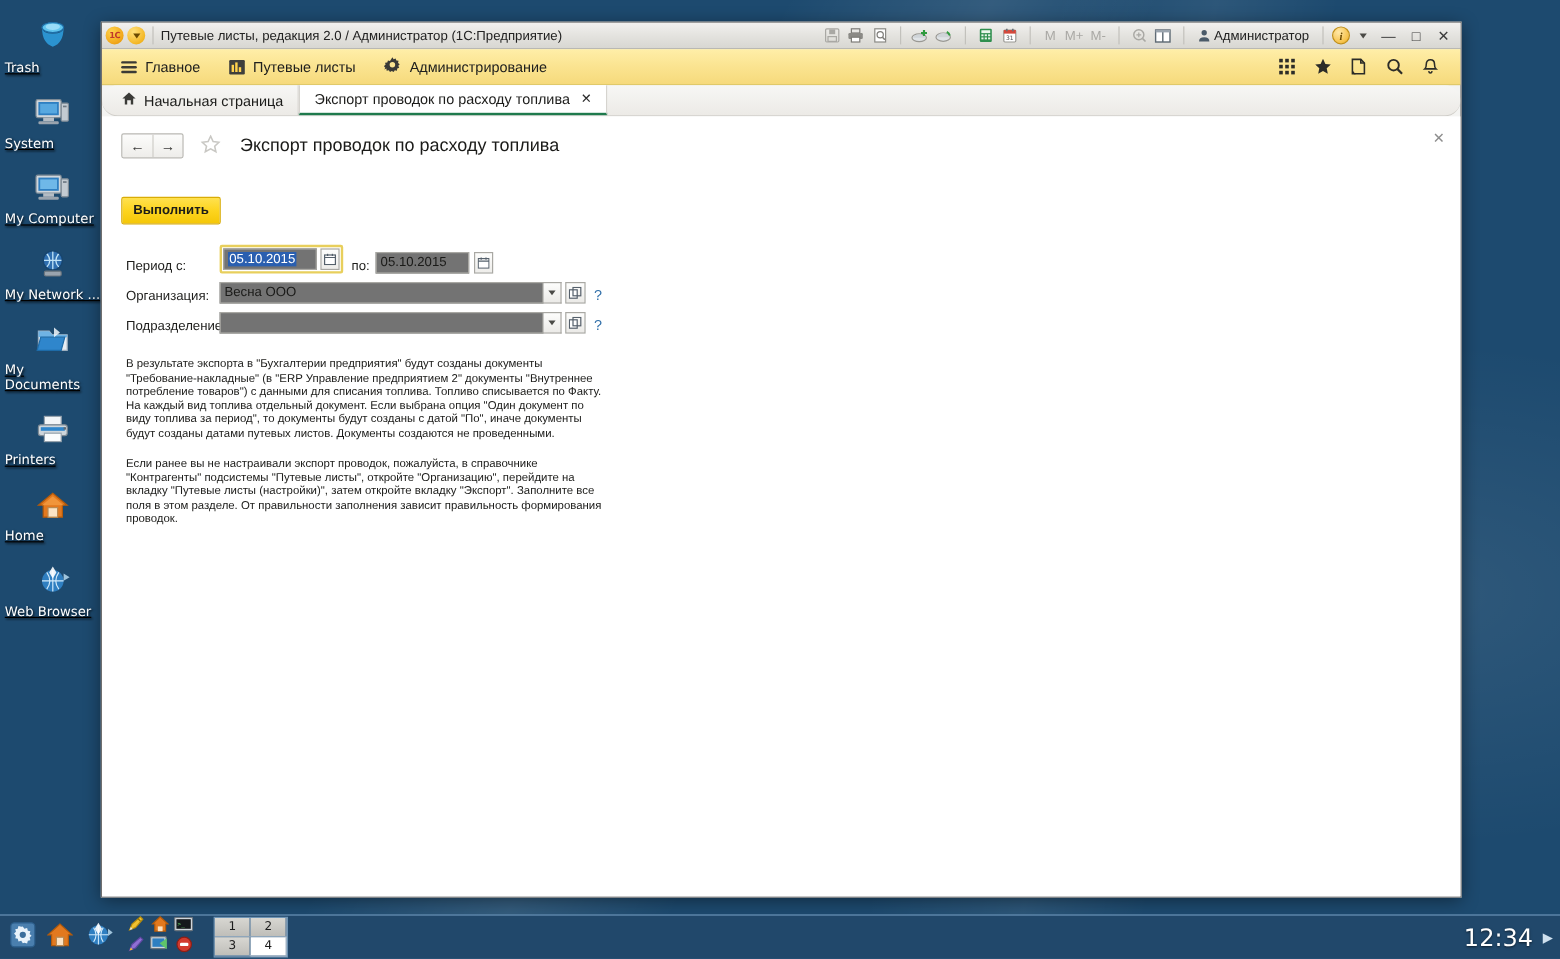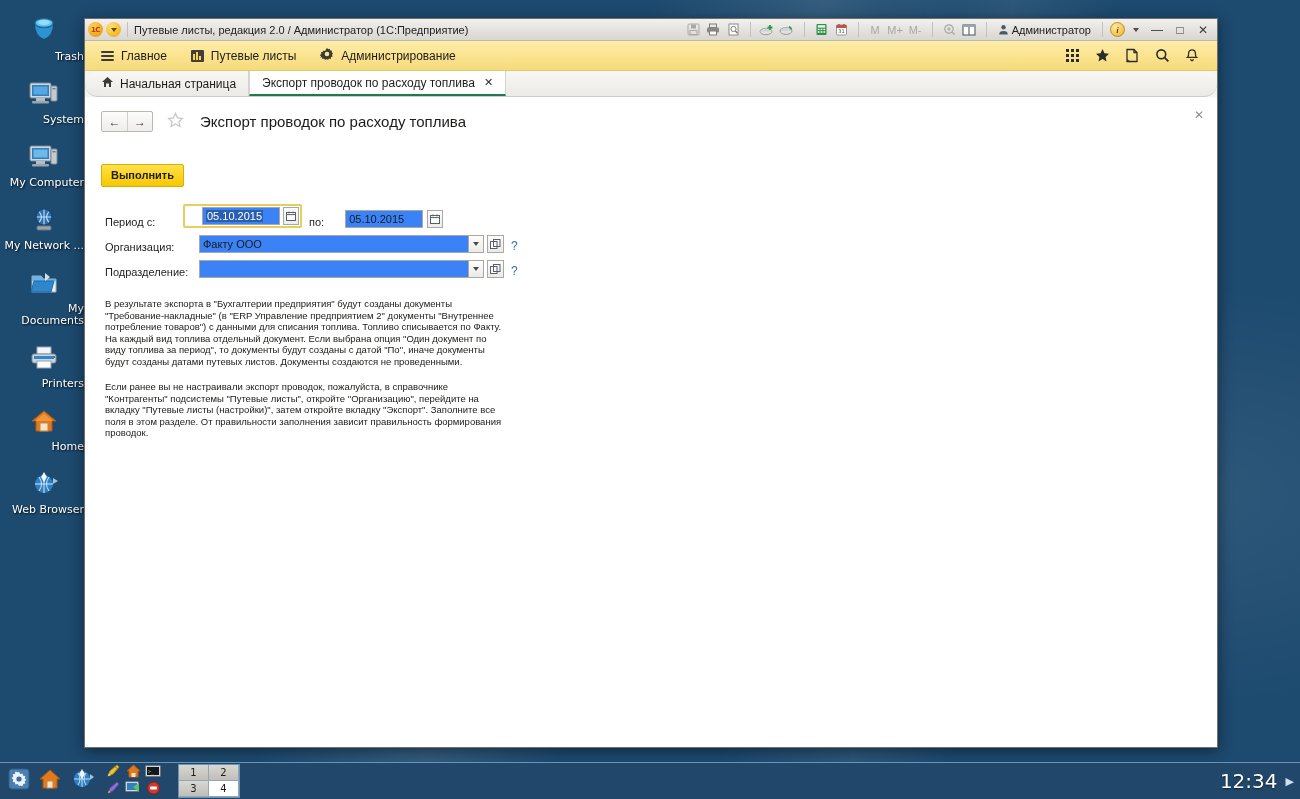--- a/index.html
+++ b/index.html
@@ -26,21 +26,21 @@
       linear-gradient(118deg, rgba(255,255,255,0) 38%, rgba(255,255,255,.10) 48%, rgba(255,255,255,0) 56%),
       linear-gradient(102deg, rgba(255,255,255,0) 60%, rgba(255,255,255,.07) 69%, rgba(255,255,255,0) 76%),
       radial-gradient(ellipse 500px 300px at 92% 62%, rgba(255,255,255,.08), rgba(255,255,255,0) 70%);
   }
 
   
   #desk-icons {
     position:absolute; left:0; top:14px; width:88px;
     display:flex; flex-direction:column; align-items:center;
   }
-  .dicon { width:88px; margin-bottom:14px; text-align:right; cursor:default; }
+  .dicon { width:88px; margin-bottom:14px; text-align:left; cursor:default;text-decoration:underline; }
   .dicon .glyph { height:34px; display:flex; align-items:center; justify-content:center; }
   .dicon .dlabel {
     margin-top:3px; color:#fff; font-size:11px; line-height:12px;
     text-shadow:1px 1px 2px rgba(0,0,0,.85);
     font-family:"DejaVu Sans", sans-serif;
     word-wrap:break-word; padding:0 4px;
   }
 
   
   #win {
@@ -153,22 +153,22 @@
     border:1px solid #d9ac06;border-radius:2px;
     font-size:11px;color:#1d1d18;padding:4px 9px 5px;font-weight:bold;
     display:inline-block;
   }
 
   
   #fields{margin:20px 0 0 6px;font-size:11px;color:#1e1e1c;}
   .frow{display:flex;align-items:flex-end;height:21px;margin-bottom:4px;}
   .flabel{width:78px;flex:0 0 78px;}
   .inp{
-    border:1px solid #a9a8a3;background:#3b82f6;height:18px;
-    display:flex;align-items:center;font-size:11px;color:#1a1a18;padding:0 3px;margin-left:16px;
+    border:1px solid #a9a8a3;background:#737373;height:18px;
+    display:flex;align-items:center;font-size:11px;color:#1a1a18;padding:0 3px;
   }
   .inp.dateval{width:78px;}
   .sel-text{background:#2a5fb0;color:#fff;padding:0 1px;}
   .focus-wrap{
     border:2px solid #e8cf5c;padding:1px;display:inline-flex;align-items:center;gap:3px;border-radius:2px;
   }
   .calbtn{
     width:16px;height:18px;border:1px solid #a9a8a3;background:linear-gradient(180deg,#fdfdfc,#eeedea);
     display:flex;align-items:center;justify-content:center;
   }
@@ -584,21 +584,21 @@
               <line x1="0.5" y1="3.6" x2="9.5" y2="3.6" stroke="#55606b"></line>
               <line x1="3" y1="0.5" x2="3" y2="2.4" stroke="#55606b"></line>
               <line x1="7" y1="0.5" x2="7" y2="2.4" stroke="#55606b"></line>
             </svg>
         </div>
       </div>
 
       <div class="frow">
         <div class="flabel">Организация:</div>
         <div class="inp wide">
-          <span>Факту ООО</span>
+          <span>Весна ООО</span>
         </div>
         <div class="ddbtn">
             <i></i>
           </div>
         <div class="openbtn">
           <svg width="11" height="11" viewBox="0 0 11 11">
               <rect x="0.5" y="2.5" width="6.5" height="7" fill="#fff" stroke="#55606b"></rect>
               <rect x="3.5" y="0.5" width="6.5" height="7" fill="none" stroke="#55606b"></rect>
             </svg>
         </div>

